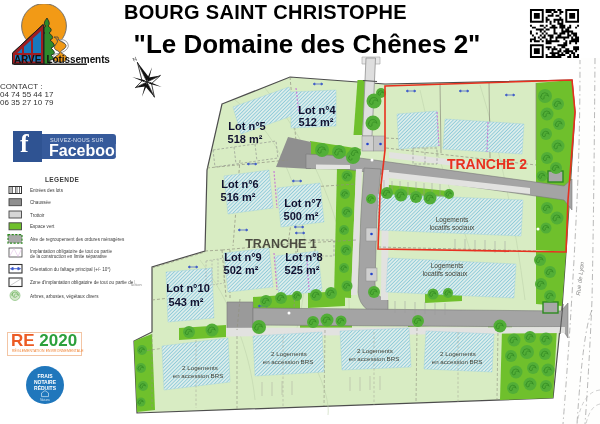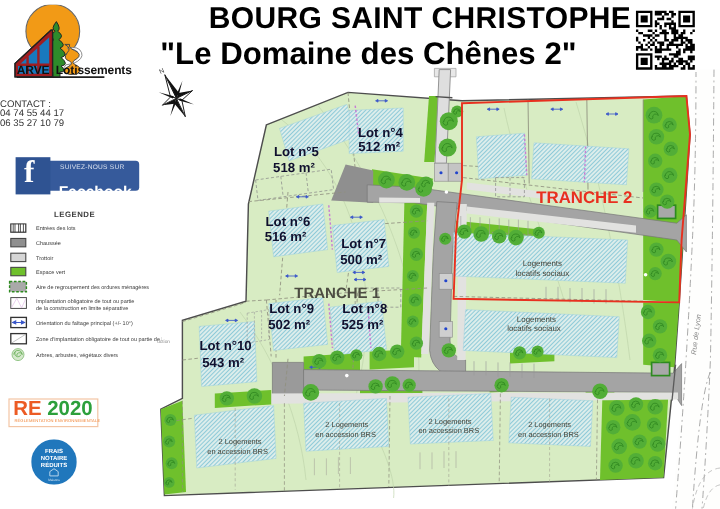--- a/index.html
+++ b/index.html
@@ -418,21 +418,21 @@
         <path d="M-13,0 L-3.4,3.4 L0,0 Z" fill="#111"></path>
         <path d="M-13,0 L-3.4,-3.4 L0,0 Z" fill="#fff" stroke="#111" stroke-width="0.7"></path>
         <path d="M11,-11 L2.6,-1.2 L1.2,-2.6 Z" fill="#111"></path>
         <path d="M-11,11 L-2.6,1.2 L-1.2,2.6 Z" fill="#111"></path>
         <path d="M11,11 L1.2,2.6 L2.6,1.2 Z" fill="#111"></path>
         <path d="M-11,-11 L-2.6,-1.2 L-1.2,-2.6 Z" fill="#111"></path>
         <text x="-3" y="-24" font-size="5.5" fill="#333" font-family="Liberation Sans">N</text>
       </g>
 </svg>
 
-<div class="abs" style="left:124px;top:1px;width:366px;text-align:right;font-size:25px;font-weight:bold;color:#000;letter-spacing:0.3px;margin-left:36px;">BOURG SAINT CHRISTOPHE</div>
+<div class="abs" style="left:124px;top:1px;width:366px;text-align:left;font-size:20px;font-weight:bold;color:#000;letter-spacing:0.3px;">BOURG SAINT CHRISTOPHE</div>
 
 <div class="abs" style="left:124px;top:29px;width:366px;text-align:center;font-size:26px;font-weight:bold;color:#000;">"Le Domaine des Chênes 2"</div>
 
 <svg class="abs" style="left:528px;top:7px" width="53" height="53" viewBox="-1 -1 27 27">
 <rect x="-1" y="-1" width="27" height="27" fill="#fff"></rect>
 <path fill="#000" d="M0 0h7v1h-7zM8 0h5v1h-5zM14 0h2v1h-2zM18 0h7v1h-7zM0 1h1v1h-1zM6 1h1v1h-1zM8 1h3v1h-3zM12 1h2v1h-2zM15 1h2v1h-2zM18 1h1v1h-1zM24 1h1v1h-1zM0 2h1v1h-1zM2 2h3v1h-3zM6 2h1v1h-1zM11 2h1v1h-1zM15 2h1v1h-1zM18 2h1v1h-1zM20 2h3v1h-3zM24 2h1v1h-1zM0 3h1v1h-1zM2 3h3v1h-3zM6 3h1v1h-1zM9 3h3v1h-3zM13 3h2v1h-2zM18 3h1v1h-1zM20 3h3v1h-3zM24 3h1v1h-1zM0 4h1v1h-1zM2 4h3v1h-3zM6 4h1v1h-1zM8 4h1v1h-1zM15 4h1v1h-1zM18 4h1v1h-1zM20 4h3v1h-3zM24 4h1v1h-1zM0 5h1v1h-1zM6 5h1v1h-1zM8 5h2v1h-2zM12 5h5v1h-5zM18 5h1v1h-1zM24 5h1v1h-1zM0 6h7v1h-7zM8 6h1v1h-1zM10 6h1v1h-1zM12 6h1v1h-1zM14 6h1v1h-1zM16 6h1v1h-1zM18 6h7v1h-7zM10 7h1v1h-1zM14 7h3v1h-3zM0 8h1v1h-1zM5 8h2v1h-2zM8 8h1v1h-1zM11 8h2v1h-2zM15 8h3v1h-3zM20 8h1v1h-1zM24 8h1v1h-1zM1 9h2v1h-2zM7 9h1v1h-1zM10 9h4v1h-4zM15 9h3v1h-3zM19 9h2v1h-2zM23 9h1v1h-1zM3 10h4v1h-4zM8 10h2v1h-2zM12 10h1v1h-1zM16 10h1v1h-1zM18 10h2v1h-2zM0 11h1v1h-1zM5 11h1v1h-1zM7 11h1v1h-1zM12 11h1v1h-1zM16 11h6v1h-6zM0 12h1v1h-1zM3 12h1v1h-1zM6 12h1v1h-1zM8 12h1v1h-1zM12 12h2v1h-2zM15 12h3v1h-3zM19 12h1v1h-1zM21 12h3v1h-3zM1 13h1v1h-1zM5 13h1v1h-1zM7 13h1v1h-1zM9 13h3v1h-3zM14 13h2v1h-2zM19 13h2v1h-2zM22 13h2v1h-2zM2 14h1v1h-1zM4 14h1v1h-1zM6 14h2v1h-2zM10 14h2v1h-2zM13 14h7v1h-7zM21 14h1v1h-1zM23 14h2v1h-2zM0 15h3v1h-3zM5 15h1v1h-1zM8 15h1v1h-1zM10 15h1v1h-1zM13 15h1v1h-1zM17 15h1v1h-1zM21 15h4v1h-4zM0 16h1v1h-1zM2 16h3v1h-3zM6 16h1v1h-1zM8 16h7v1h-7zM18 16h1v1h-1zM20 16h5v1h-5zM8 17h3v1h-3zM17 17h2v1h-2zM20 17h1v1h-1zM23 17h1v1h-1zM0 18h7v1h-7zM14 18h5v1h-5zM0 19h1v1h-1zM6 19h1v1h-1zM8 19h3v1h-3zM12 19h1v1h-1zM16 19h2v1h-2zM22 19h3v1h-3zM0 20h1v1h-1zM2 20h3v1h-3zM6 20h1v1h-1zM9 20h1v1h-1zM11 20h3v1h-3zM15 20h1v1h-1zM18 20h2v1h-2zM22 20h3v1h-3zM0 21h1v1h-1zM2 21h3v1h-3zM6 21h1v1h-1zM11 21h1v1h-1zM14 21h2v1h-2zM17 21h5v1h-5zM23 21h1v1h-1zM0 22h1v1h-1zM2 22h3v1h-3zM6 22h1v1h-1zM10 22h5v1h-5zM16 22h1v1h-1zM18 22h2v1h-2zM21 22h2v1h-2zM0 23h1v1h-1zM6 23h1v1h-1zM8 23h1v1h-1zM11 23h2v1h-2zM14 23h4v1h-4zM20 23h1v1h-1zM22 23h1v1h-1zM24 23h1v1h-1zM0 24h7v1h-7zM8 24h8v1h-8zM19 24h2v1h-2zM22 24h3v1h-3z"></path>
 </svg>
 
 <svg class="abs" style="left:8px;top:4px" width="105" height="75" viewBox="0 0 105 75">
 
@@ -458,21 +458,21 @@
 
 <div class="abs" style="left:14px;top:54px;font-size:10px;font-weight:bold;color:#111;letter-spacing:-0.1px;">ARVE&nbsp;&nbsp;Lotissements</div>
 
 <div class="abs" style="left:0;top:83px;font-size:8px;color:#333;line-height:8.2px;">CONTACT :<br>04 74 55 44 17<br>06 35 27 10 79</div>
 
 
 <div class="abs" style="left:14px;top:134px;width:102px;height:25px;background:#365a9b;border-radius:0 3px 3px 0;"></div>
 <div class="abs" style="left:13px;top:131px;width:29px;height:31px;background:#2f5392;"></div>
 <div class="abs" style="left:20px;top:129px;font-size:26px;font-weight:bold;color:#fff;font-family:'Liberation Serif',serif;">f</div>
 <div class="abs" style="left:50px;top:137px;font-size:5.5px;color:#d8e0ee;letter-spacing:0.2px;">SUIVEZ-NOUS SUR</div>
-<div class="abs" style="left:49px;top:152px;font-size:13px;font-weight:bold;color:#fff;">Facebook</div>
+<div class="abs" style="left:49px;top:142px;font-size:16px;font-weight:bold;color:#fff;">Facebook</div>
 
 <div class="abs" style="left:45px;top:176px;font-size:6.5px;font-weight:bold;color:#3c3c3c;letter-spacing:0.4px;">LEGENDE</div>
 <svg class="abs" style="left:0;top:186px" width="135" height="120" viewBox="0 0 135 120">
 <rect x="9" y="0.5" width="12.5" height="7" fill="#fff" stroke="#333" stroke-width="1.0"></rect>
       <path d="M11,0.5 V7.5 M12.5,0.5 V7.5 M15.5,0.5 V7.5 M17,0.5 V7.5 M19.5,0.5 V7.5" stroke="#333" stroke-width="0.7"></path>
       <text x="30" y="6" font-family="Liberation Sans" font-size="4.6" fill="#3c3c3c">Entrées des lots</text>
 
 <rect x="9" y="12.7" width="12.5" height="7" fill="#8f8f8f" stroke="#444" stroke-width="0.9"></rect>
       <text x="30" y="18.2" font-family="Liberation Sans" font-size="4.6" fill="#3c3c3c">Chaussée</text>
 

